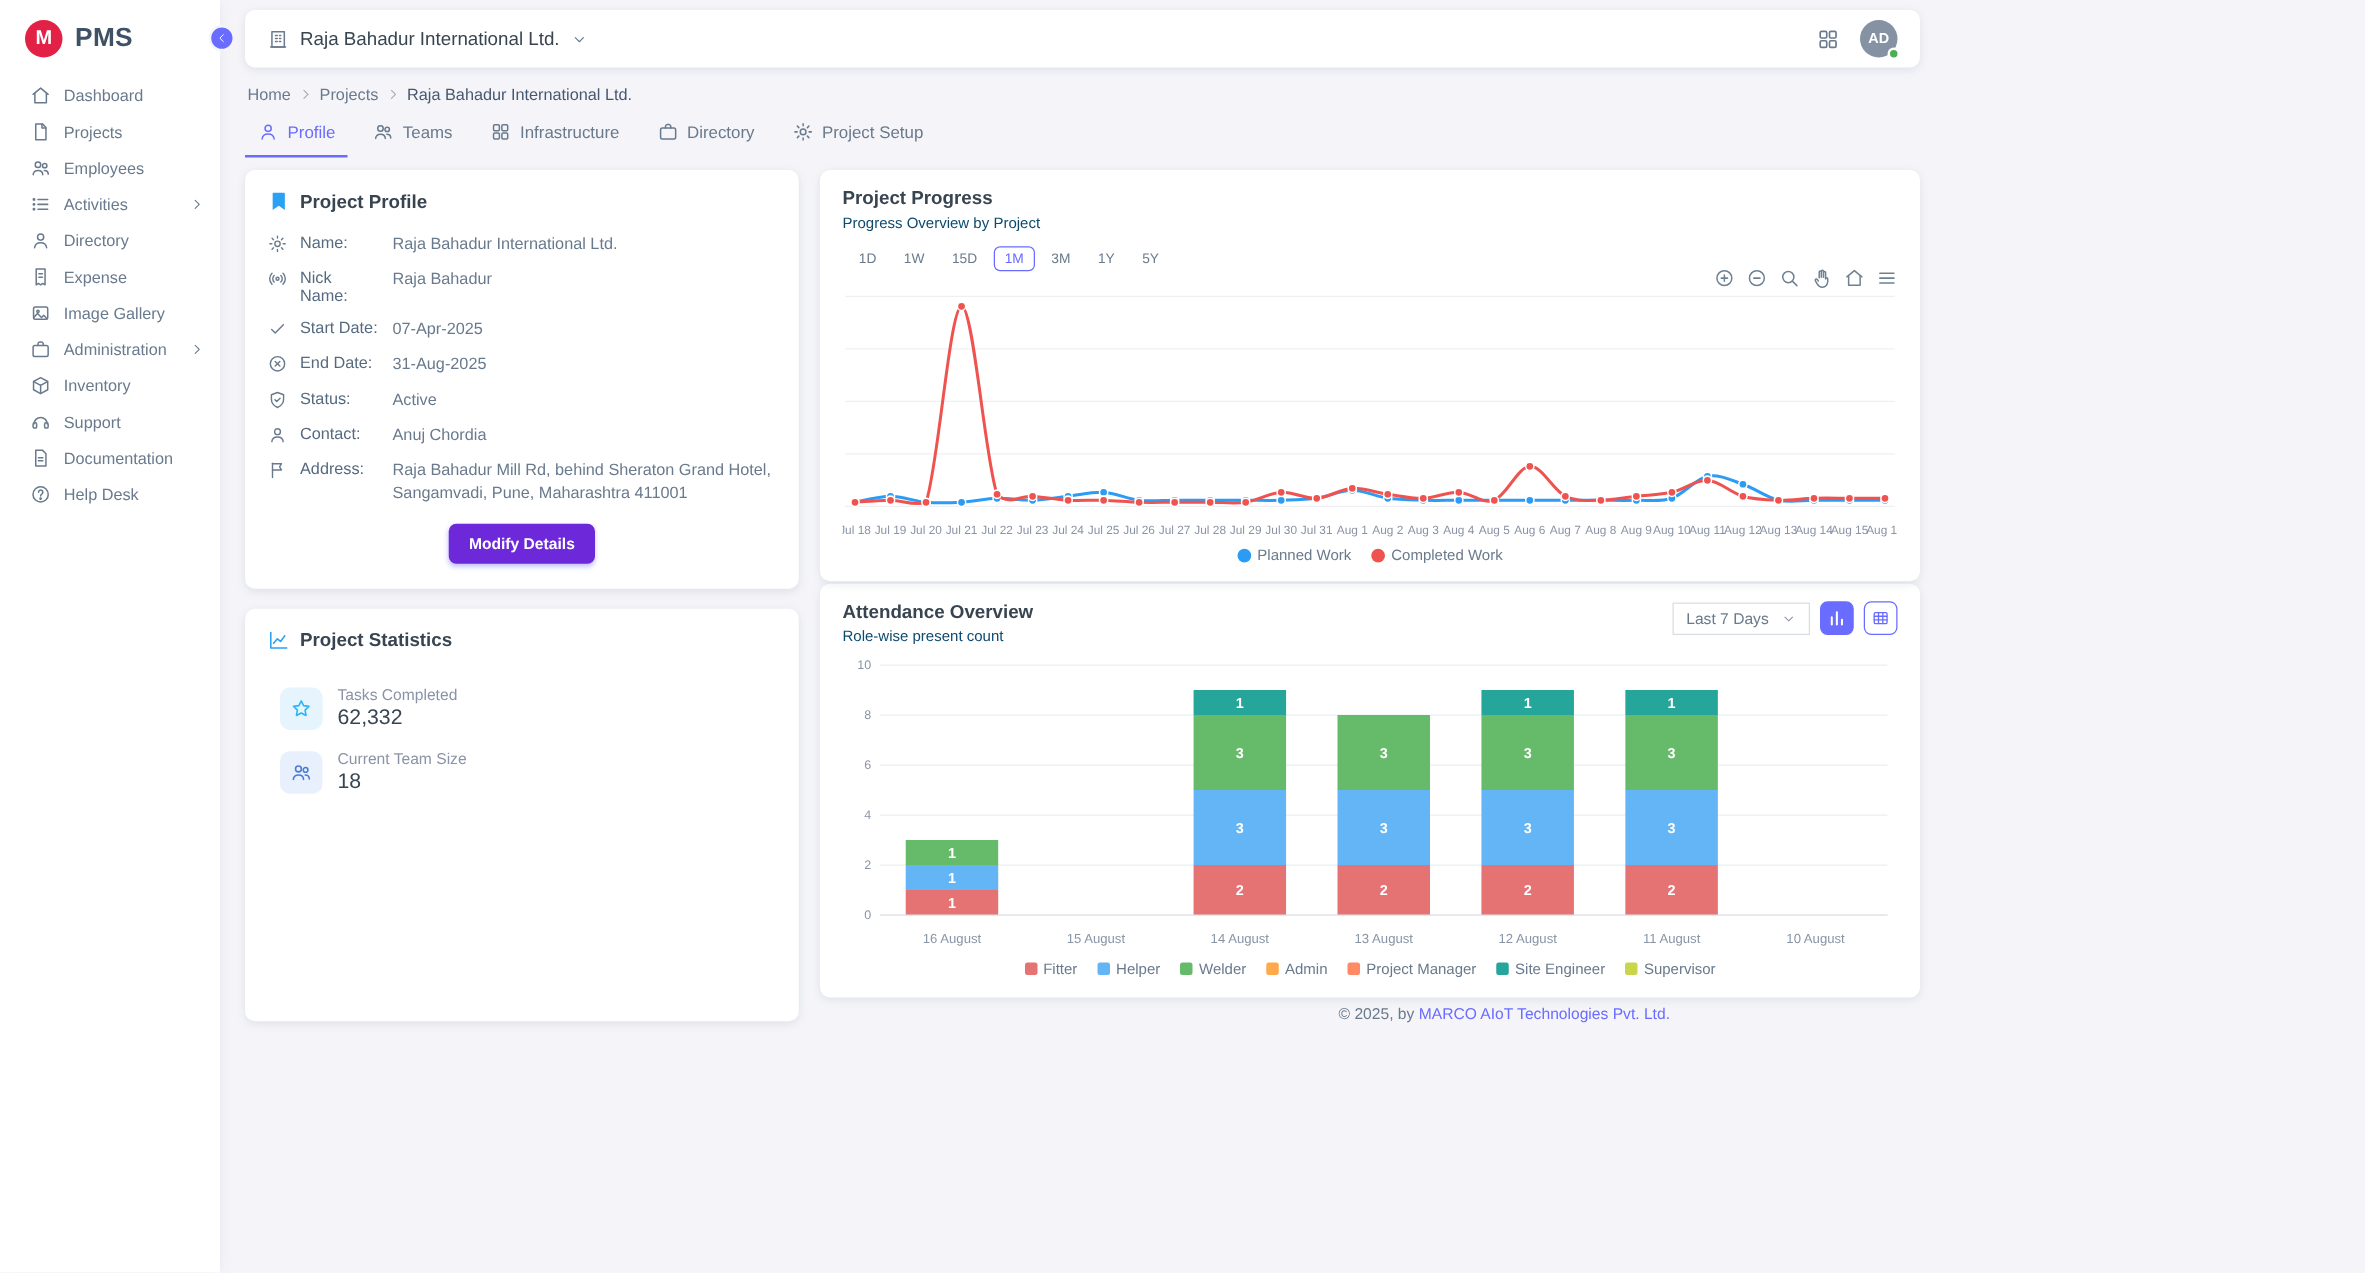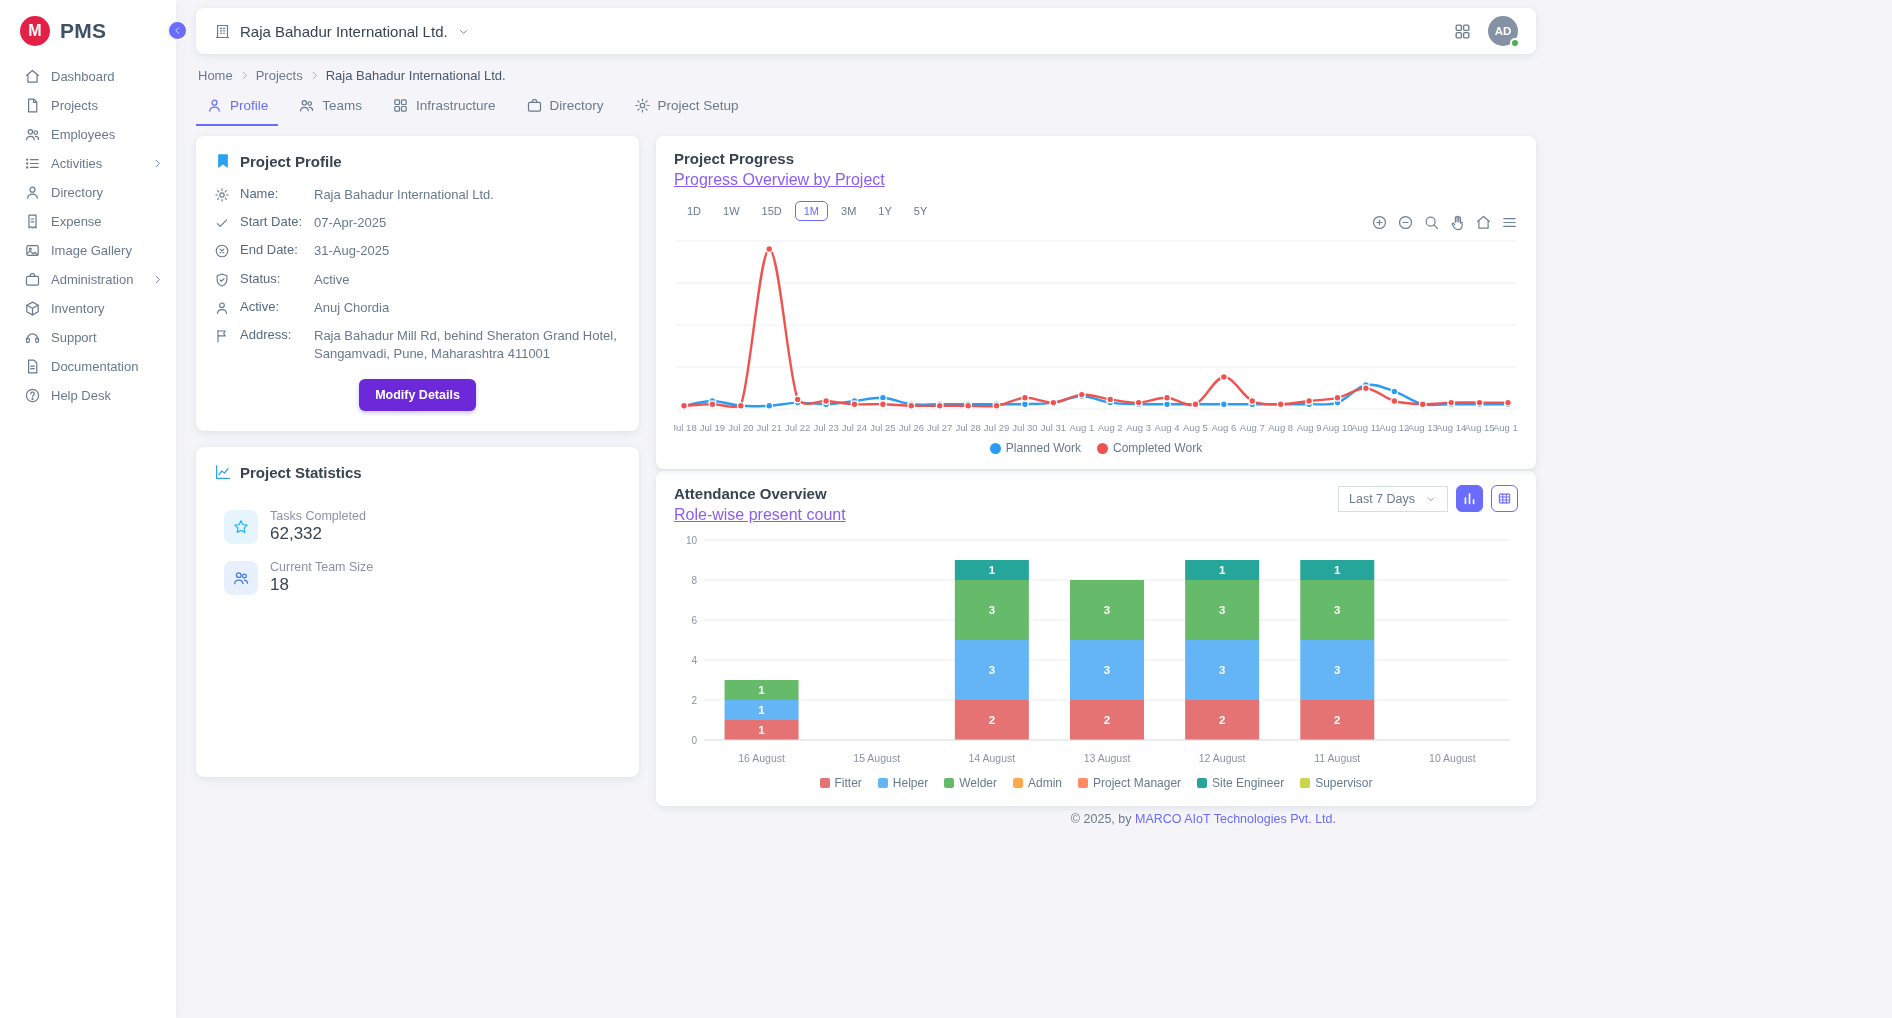--- a/index.html
+++ b/index.html
@@ -82,21 +82,21 @@
   .stat-icon { width:34px; height:34px; border-radius:8px; display:grid; place-items:center; }
   .stat-icon .icn { width:18px; height:18px; }
   .stat-icon-0 { background:#f0f2f5; color:#566a7f; }
   .stat-icon-1 { background:#e5f4fd; color:#29b6f6; }
   .stat-icon-2 { background:#e8effd; color:#4a7dd6; }
   .stat-label { font-size:12.5px; color:#8a94a6; }
   .stat-value { font-size:17px; color:#384551; font-weight:500; margin-top:1px; }
 
   
   .progress-card { padding:14px 18px 8px; position:relative; }
-  .sub { font-size:16px; color:#8b5cf6; margin-top:4px;text-decoration:underline; }
+  .sub { font-size:12px; color:#0c4a6e; margin-top:4px; }
   .ranges { display:flex; gap:4px; margin:12px 0 0; padding-left:4px; }
   .range-btn { font-size:11px; color:#697a8d; padding:3px 8px; border-radius:5px;
     border:1px solid transparent; cursor:pointer; }
   .range-btn.active { color:#696cff; border-color:#696cff; }
   .apex-toolbar { position:absolute; right:18px; top:78px; display:flex; gap:9px; color:#6e8192; }
   .apex-toolbar .icn { width:17px; height:17px; cursor:pointer; }
   .chart-wrap { margin-top:6px; }
   .chart-wrap svg { display:block; width:100%; }
 
   .legend { display:flex; justify-content:center; gap:16px; align-items:center; padding:6px 0 6px;
@@ -386,20 +386,30 @@
                   <circle cx="12" cy="12" r="3.2"></circle>
                   <path d="M12 2.8v2.4M12 18.8v2.4M2.8 12h2.4M18.8 12h2.4M5.5 5.5l1.7 1.7M16.8 16.8l1.7 1.7M18.5 5.5l-1.7 1.7M7.2 16.8l-1.7 1.7"></path>
                 </svg>
               </span>
               <span class="field-label">Name:</span>
               <span class="field-value">Raja Bahadur International Ltd.</span>
             </div>
             <div class="field-row">
               <span class="icn">
                 <svg viewBox="0 0 24 24" fill="none" stroke="currentColor" stroke-width="1.7" stroke-linecap="round" stroke-linejoin="round">
+                  <circle cx="12" cy="12" r="1.8"></circle>
+                  <path d="M8 8a5.6 5.6 0 000 8M16 8a5.6 5.6 0 010 8M5.4 5.4a9.3 9.3 0 000 13.2M18.6 5.4a9.3 9.3 0 010 13.2"></path>
+                </svg>
+              </span>
+              <span class="field-label">Nick Name:</span>
+              <span class="field-value">Raja Bahadur</span>
+            </div>
+            <div class="field-row">
+              <span class="icn">
+                <svg viewBox="0 0 24 24" fill="none" stroke="currentColor" stroke-width="1.7" stroke-linecap="round" stroke-linejoin="round">
                   <path d="M5 12.8l4.3 4.3L19 7.3"></path>
                 </svg>
               </span>
               <span class="field-label">Start Date:</span>
               <span class="field-value">07-Apr-2025</span>
             </div>
             <div class="field-row">
               <span class="icn">
                 <svg viewBox="0 0 24 24" fill="none" stroke="currentColor" stroke-width="1.7" stroke-linecap="round" stroke-linejoin="round">
                   <circle cx="12" cy="12" r="8.6"></circle>
@@ -419,21 +429,21 @@
               <span class="field-label">Status:</span>
               <span class="field-value">Active</span>
             </div>
             <div class="field-row">
               <span class="icn">
                 <svg viewBox="0 0 24 24" fill="none" stroke="currentColor" stroke-width="1.7" stroke-linecap="round" stroke-linejoin="round">
                   <circle cx="12" cy="8" r="3.5"></circle>
                   <path d="M5.2 20c.4-3.6 3.2-5.6 6.8-5.6s6.4 2 6.8 5.6"></path>
                 </svg>
               </span>
-              <span class="field-label">Active:</span>
+              <span class="field-label">Contact:</span>
               <span class="field-value">Anuj Chordia</span>
             </div>
             <div class="field-row">
               <span class="icn">
                 <svg viewBox="0 0 24 24" fill="none" stroke="currentColor" stroke-width="1.7" stroke-linecap="round" stroke-linejoin="round">
                   <path d="M6 21V3.8"></path>
                   <path d="M6 4.5h10.8l-2.3 3.7 2.3 3.7H6"></path>
                 </svg>
               </span>
               <span class="field-label">Address:</span>

